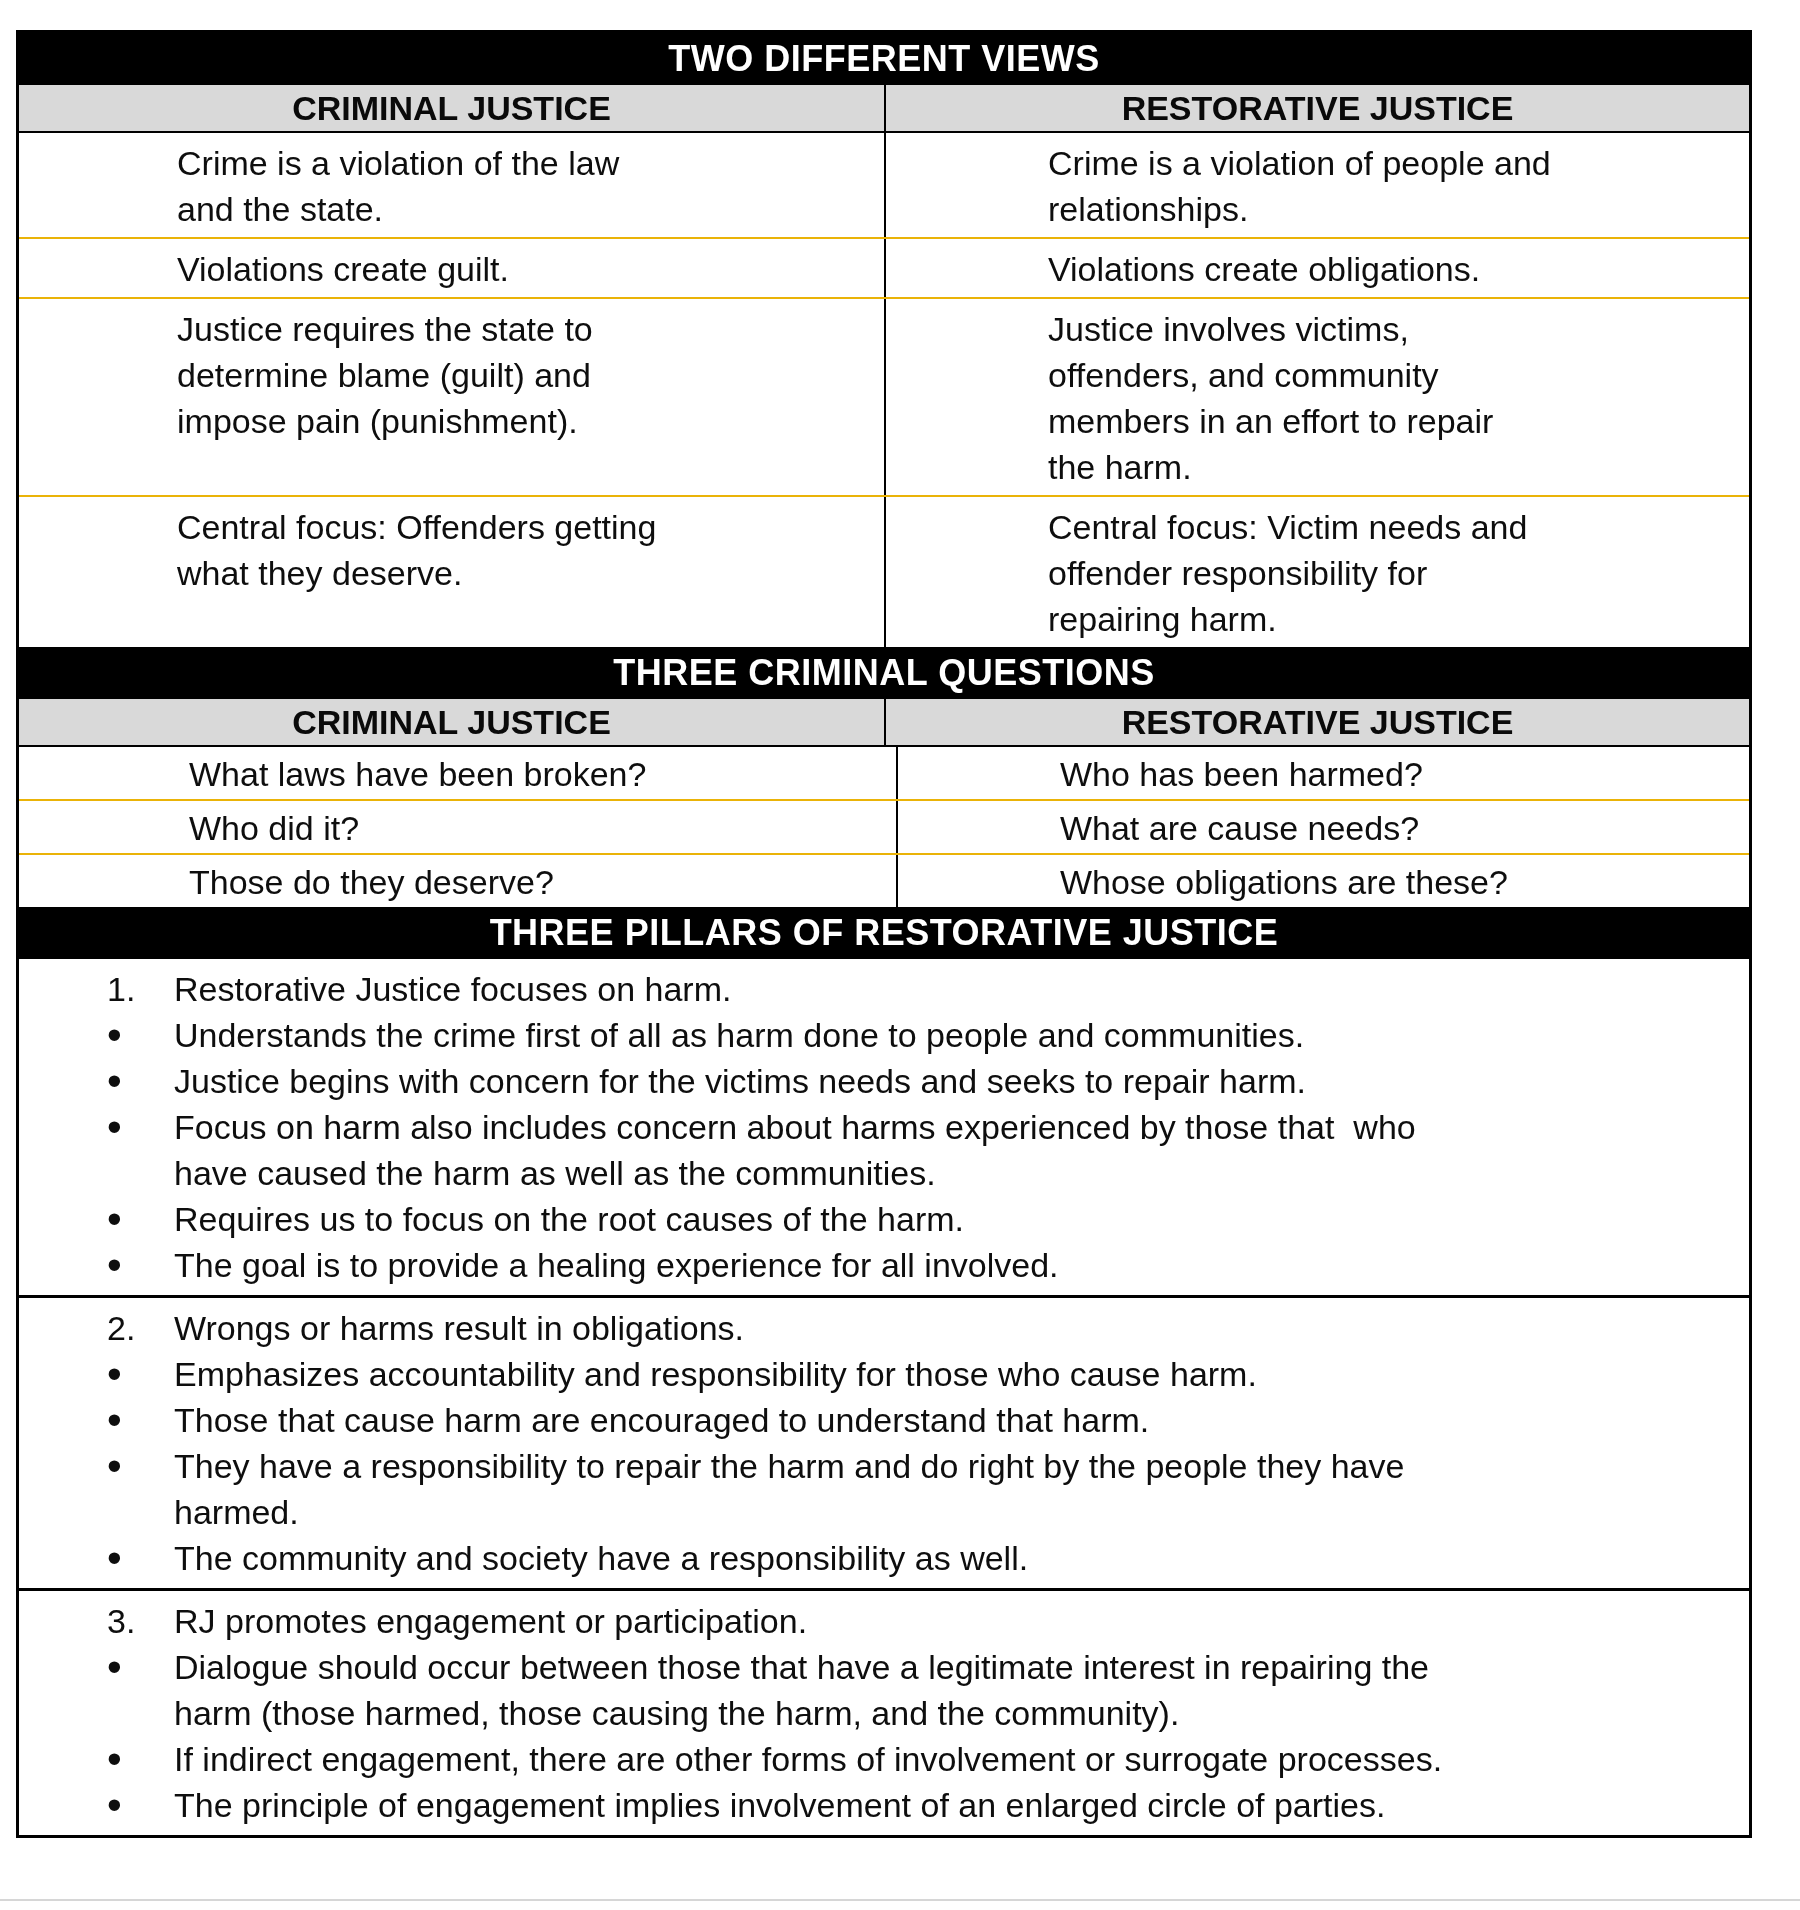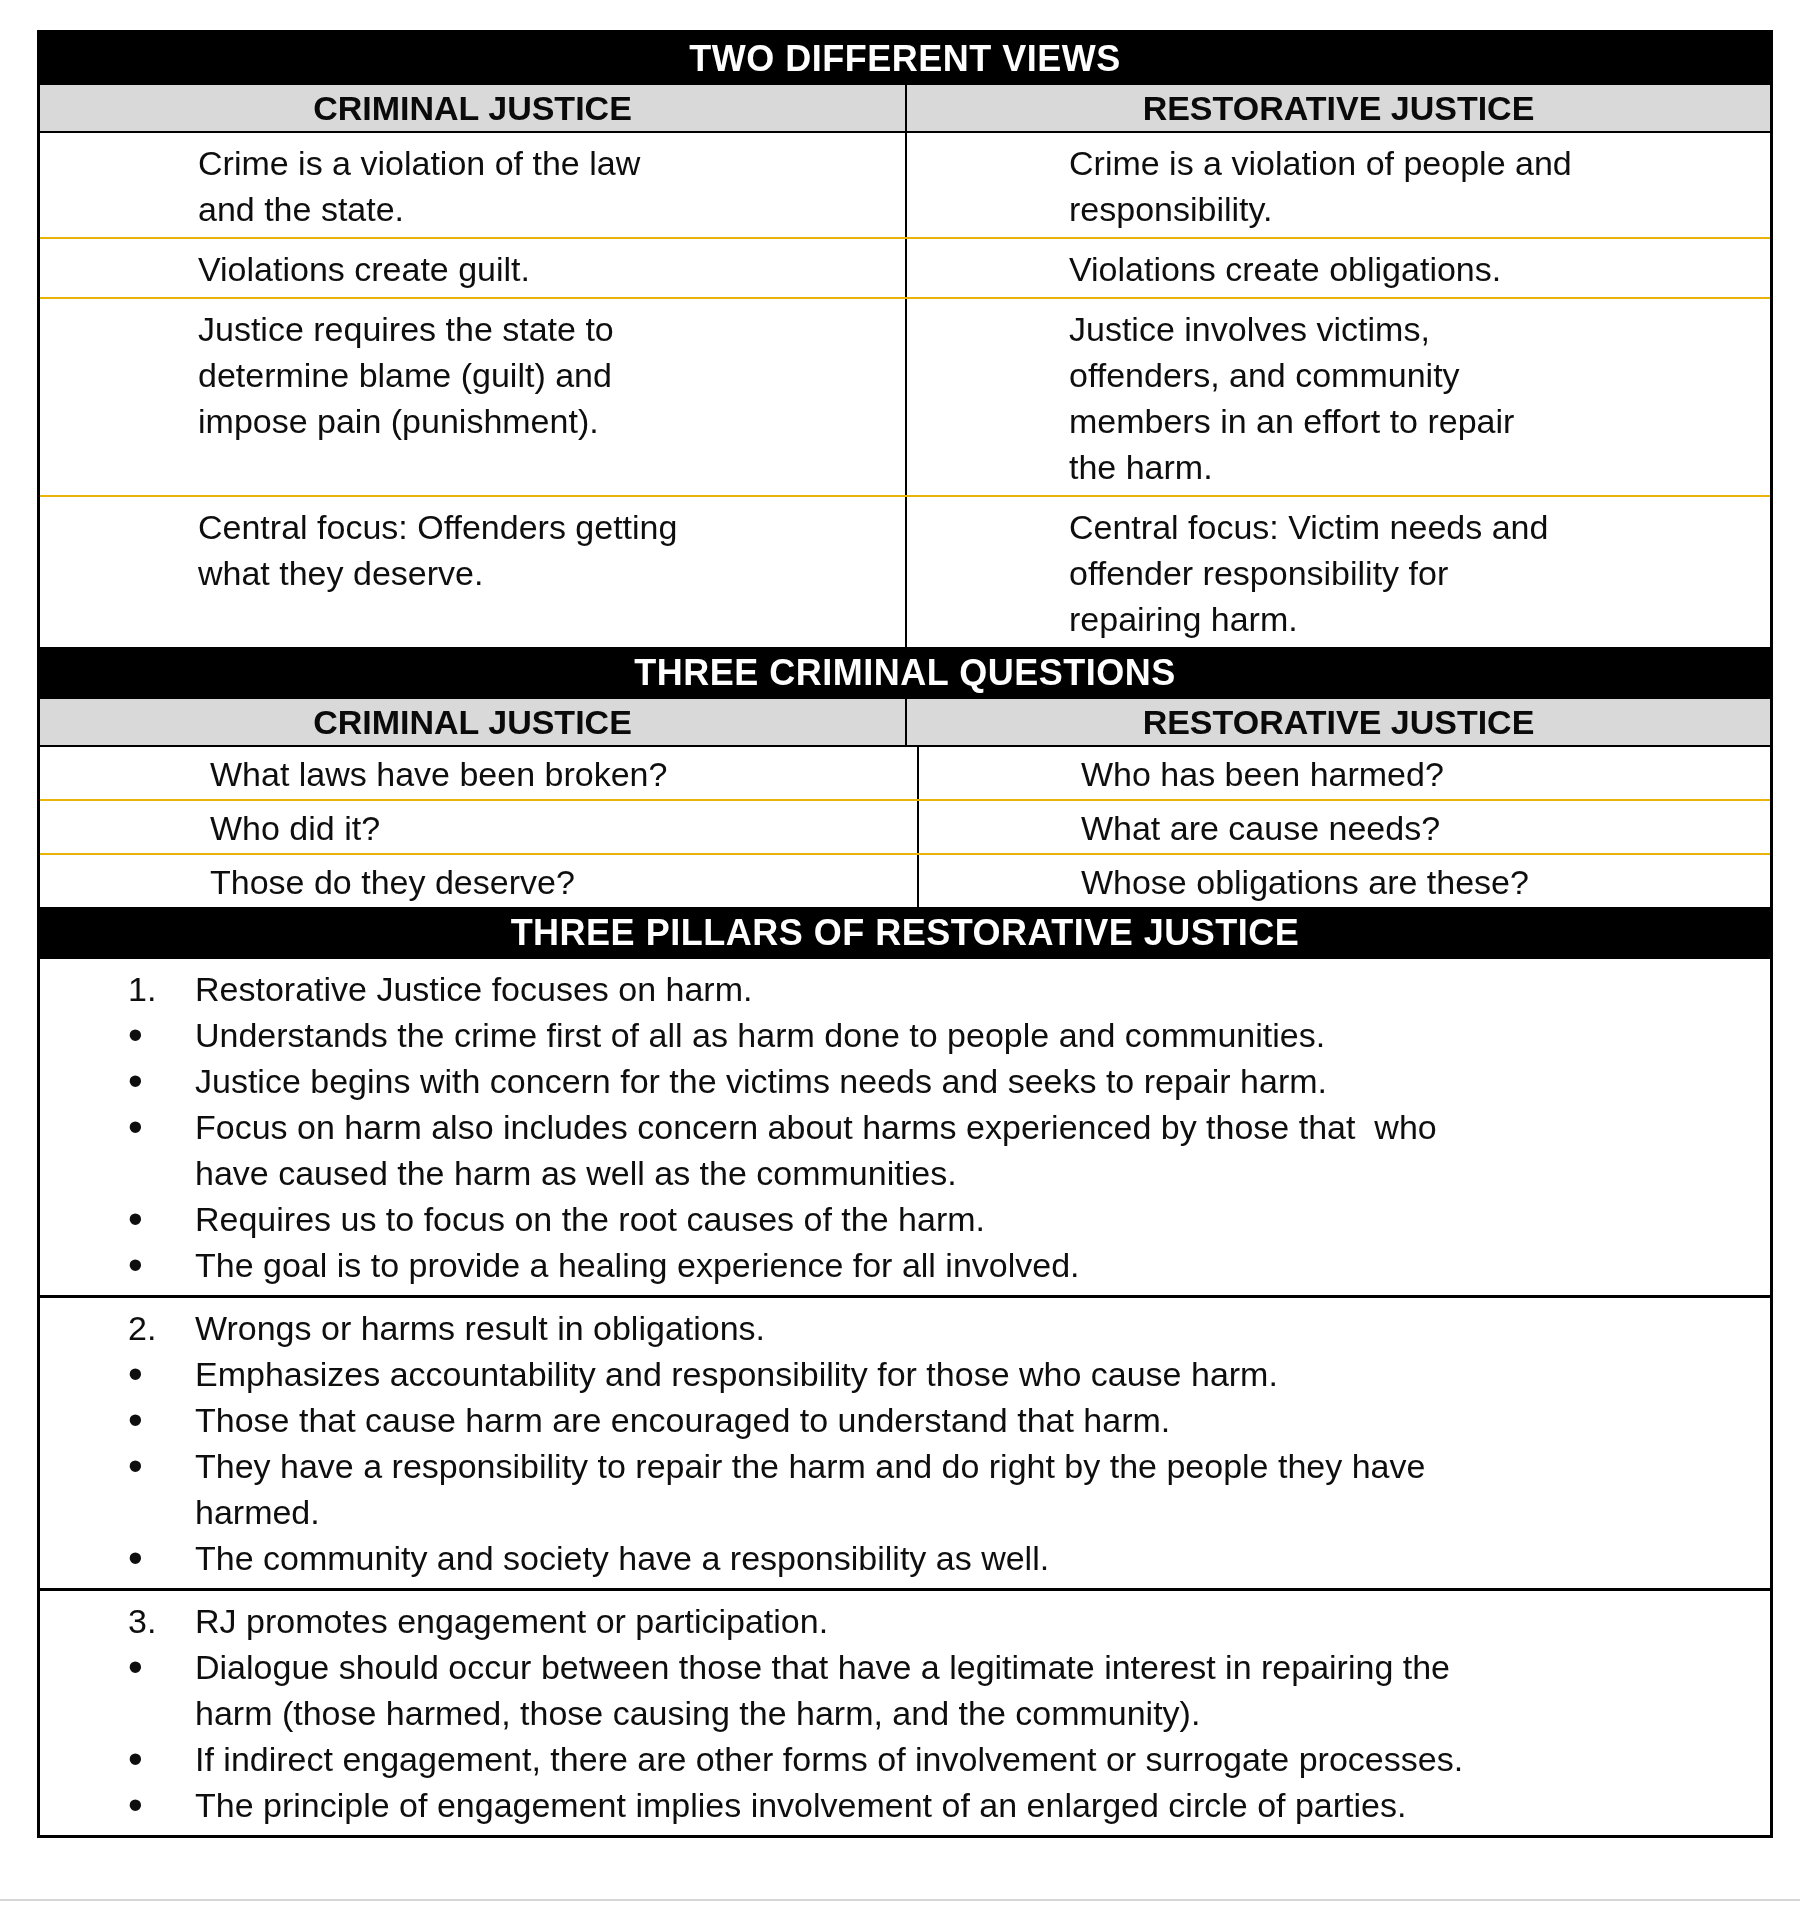--- a/index.html
+++ b/index.html
@@ -6,21 +6,21 @@
   html, body {
     width: 1800px; height: 1910px;
     background: #ffffff;
     font-family: "Liberation Sans", sans-serif;
     color: #0e0e0e;
     position: relative;
     overflow: hidden;
   }
   .doc-table {
     position: absolute;
-    left: 37px; top: 30px;
+    left: 16px; top: 30px;
     width: 1736px;
     border: 3px solid #000;
     background: #fff;
     display: flex;
     flex-direction: column;
   }
   .section-bar {
     background: #000;
     color: #fff;
     height: 52px;
@@ -94,21 +94,21 @@
   </div>
   <div class="col-heads">
     <div class="col-head left">CRIMINAL JUSTICE</div>
     <div class="col-head right">RESTORATIVE JUSTICE</div>
   </div>
 
   <div class="t-row">
     <div class="t-cell left">Crime is a violation of the law
 and the state.</div>
     <div class="t-cell right">Crime is a violation of people and
-responsibility.</div>
+relationships.</div>
   </div>
   <div class="t-row">
     <div class="t-cell left">Violations create guilt.</div>
     <div class="t-cell right">Violations create obligations.</div>
   </div>
   <div class="t-row">
     <div class="t-cell left">Justice requires the state to
 determine blame (guilt) and
 impose pain (punishment).</div>
     <div class="t-cell right">Justice involves victims,

